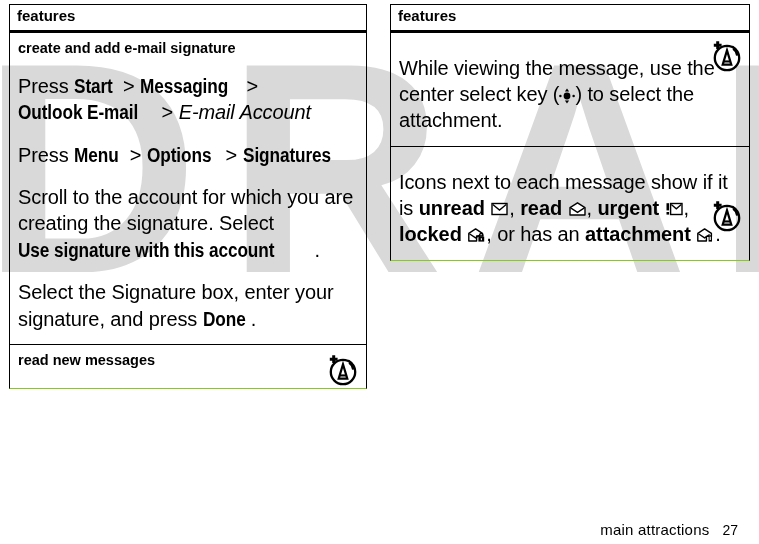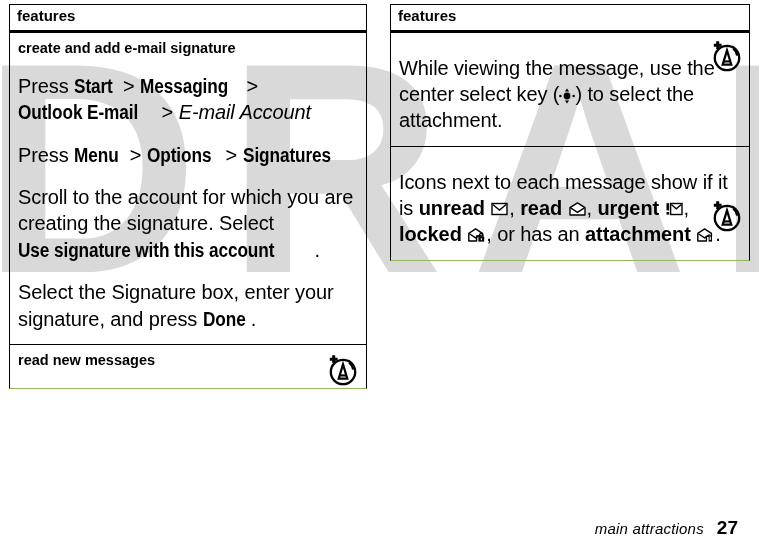--- a/index.html
+++ b/index.html
@@ -145,25 +145,24 @@
     bottom: 7px;
     width: 738px;
     text-align: right;
     z-index: 3;
     font-size: 15px;
     line-height: 1;
   }
   #footer .chapter {
     font-size: 15px;
     letter-spacing: 0.2px;
-    font-style: italic;
   }
   #footer .pageno {
-    font-size: 19px;
-    font-weight: bold;
+    font-size: 14px;
+    font-weight: normal;
     margin-left: 13px;
     letter-spacing: 0;
   }
 </style>
 </head>
 <body>
 
 <div id="watermark">
   <div class="draft-text">DRAFT</div>
 </div>

